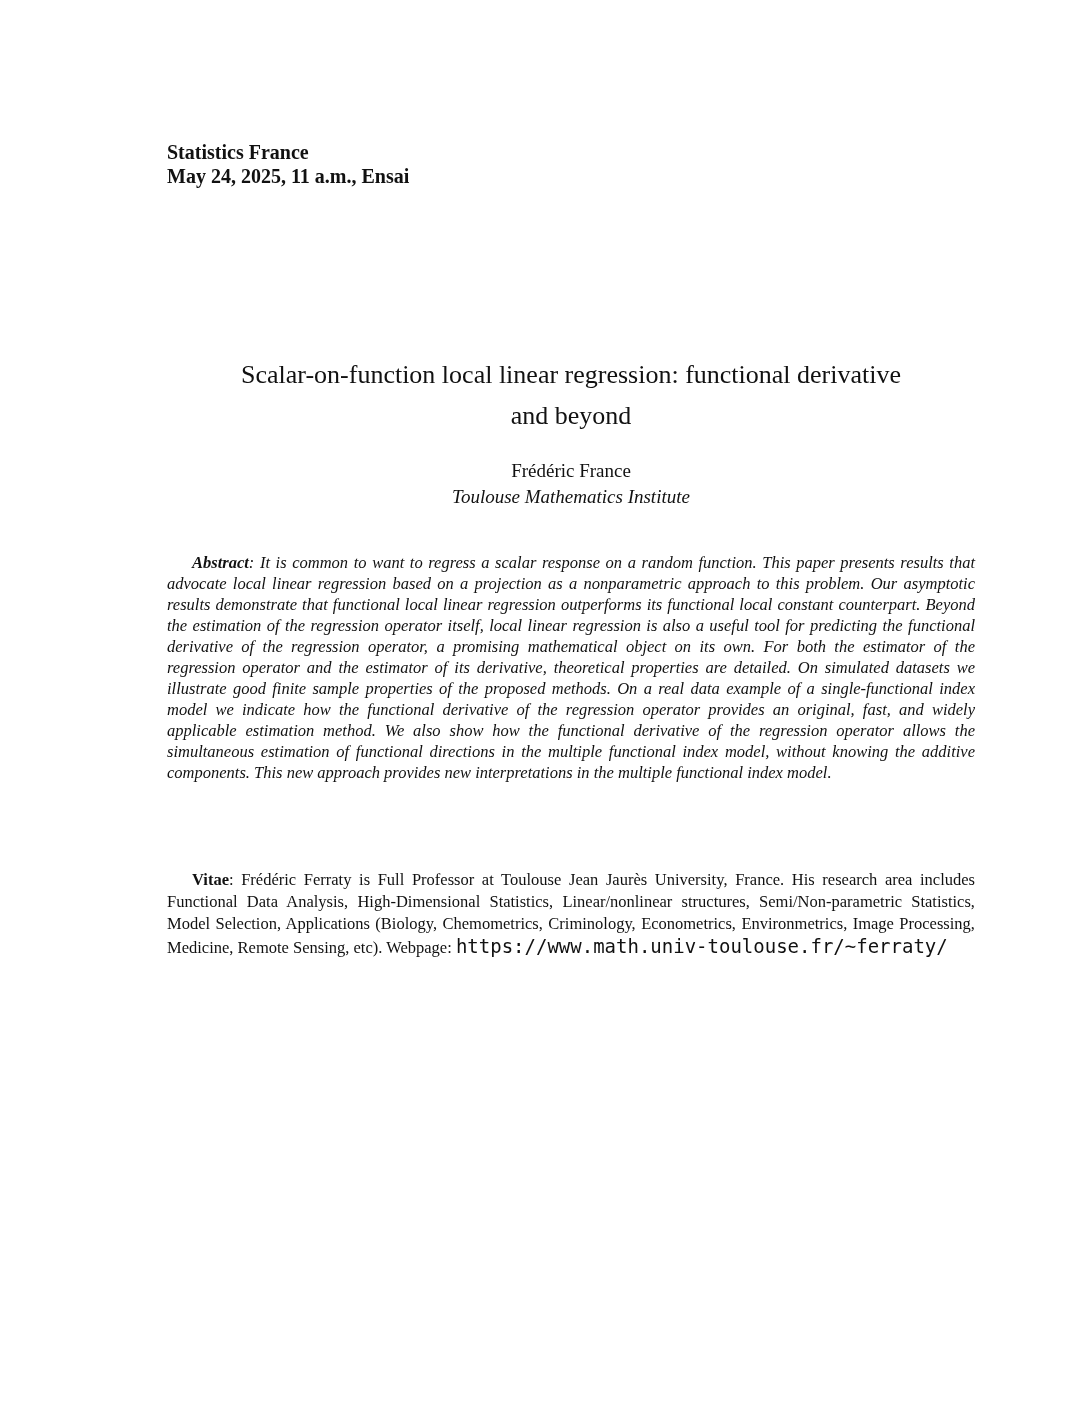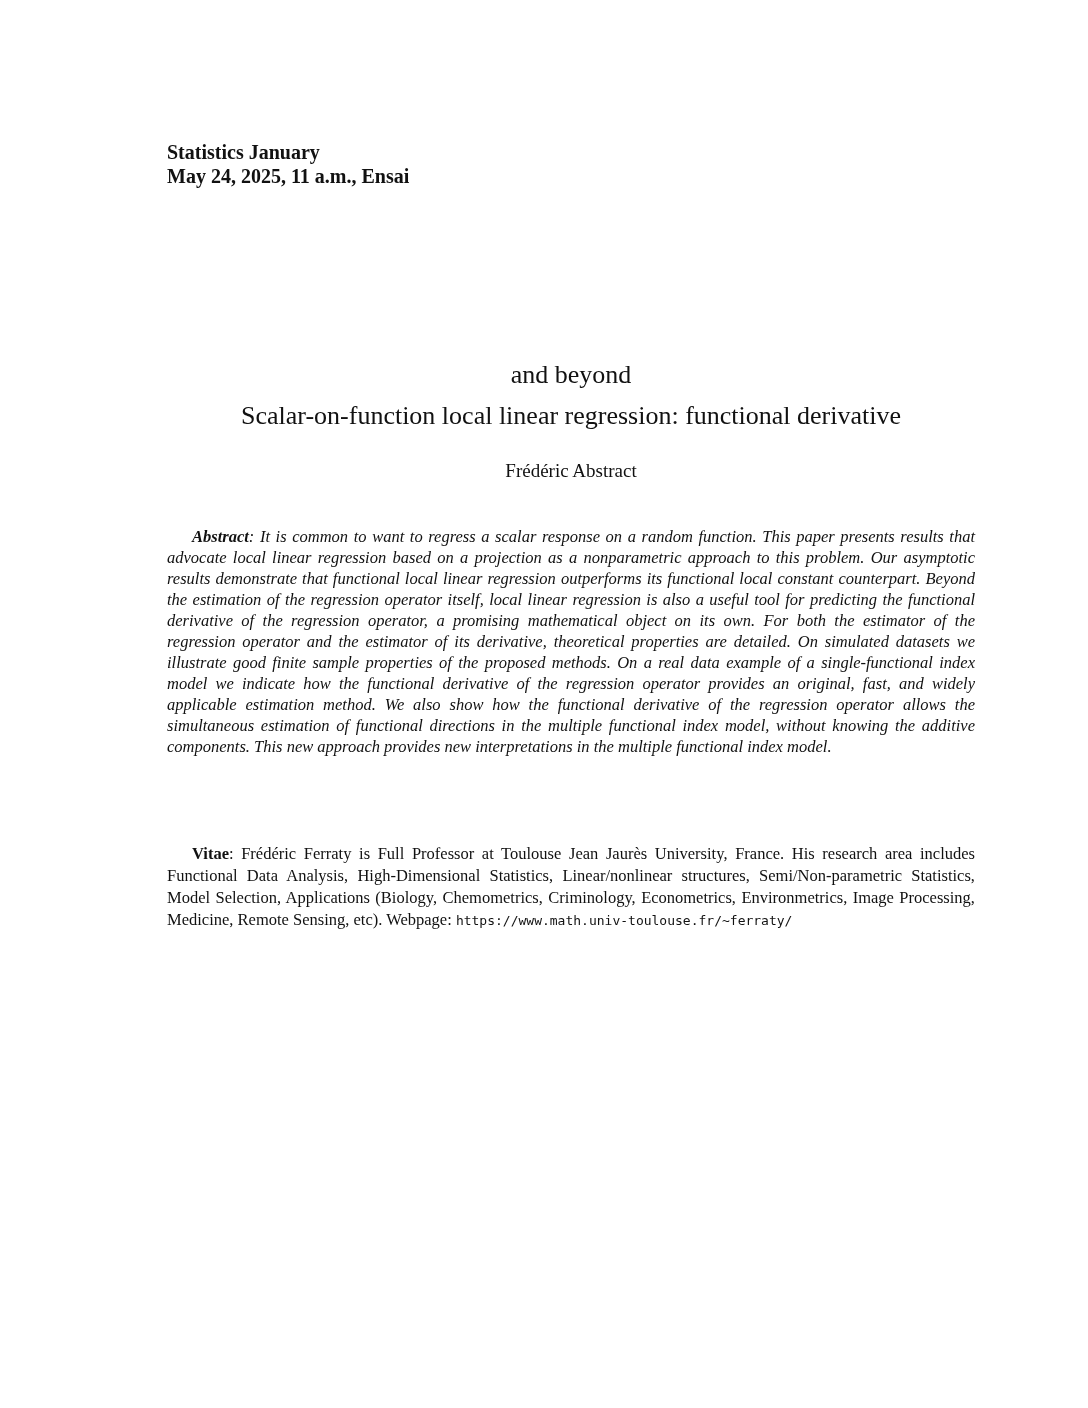--- a/index.html
+++ b/index.html
@@ -69,47 +69,48 @@
   }
   .vitae {
     margin-top: 86px;
     line-height: 22px;
   }
   .bold {
     font-weight: bold;
   }
   .url {
     font-family: "DejaVu Sans Mono", monospace;
-    font-size: 13px;
+    font-size: 19px;
     color: #111111;
     text-decoration: none;
   }
   .footer {
     margin-top: 94px;
     font-style: italic;
     font-size: 19px;
   }
 </style>
 </head>
 <body>
 
 <div class="page">
   <div class="content">
 
     <div class="header">
-      <div class="header-line">Statistics January</div>
+      <div class="header-line">Statistics France</div>
       <div class="header-line">May 24, 2025, 11 a.m., Ensai</div>
     </div>
 
     <h1 class="title">
+      <span class="title-line">Scalar-on-function local linear regression: functional derivative</span>
       <span class="title-line">and beyond</span>
-      <span class="title-line">Scalar-on-function local linear regression: functional derivative</span>
     </h1>
 
-    <div class="author">Frédéric Abstract</div>
+    <div class="author">Frédéric France</div>
+    <div class="affiliation">Toulouse Mathematics Institute</div>
 
     <p class="para abstract"><span class="bold">Abstract</span><span>: It is common to want to regress a scalar response on a random function. This paper presents results that advocate local linear regression based on a projection as a nonparametric approach to this problem. Our asymptotic results demonstrate that functional local linear regression outperforms its functional local constant counterpart. Beyond the estimation of the regression operator itself, local linear regression is also a useful tool for predicting the functional derivative of the regression operator, a promising mathematical object on its own. For both the estimator of the regression operator and the estimator of its derivative, theoretical properties are detailed. On simulated datasets we illustrate good finite sample properties of the proposed methods. On a real data example of a single-functional index model we indicate how the functional derivative of the regression operator provides an original, fast, and widely applicable estimation method. We also show how the functional derivative of the regression operator allows the simultaneous estimation of functional directions in the multiple functional index model, without knowing the additive components. This new approach provides new interpretations in the multiple functional index model.</span></p>
 
     <p class="para vitae"><span class="bold">Vitae</span><span>: Frédéric Ferraty is Full Professor at Toulouse Jean Jaurès University, France. His research area includes Functional Data Analysis, High-Dimensional Statistics, Linear/nonlinear structures, Semi/Non-parametric Statistics, Model Selection, Applications (Biology, Chemometrics, Criminology, Econometrics, Environmetrics, Image Processing, Medicine, Remote Sensing, etc). Webpage: </span><a class="url" href="#">https://www.math.univ-toulouse.fr/~ferraty/</a></p>
 
 
   </div>
 </div>
 
 </body></html>

